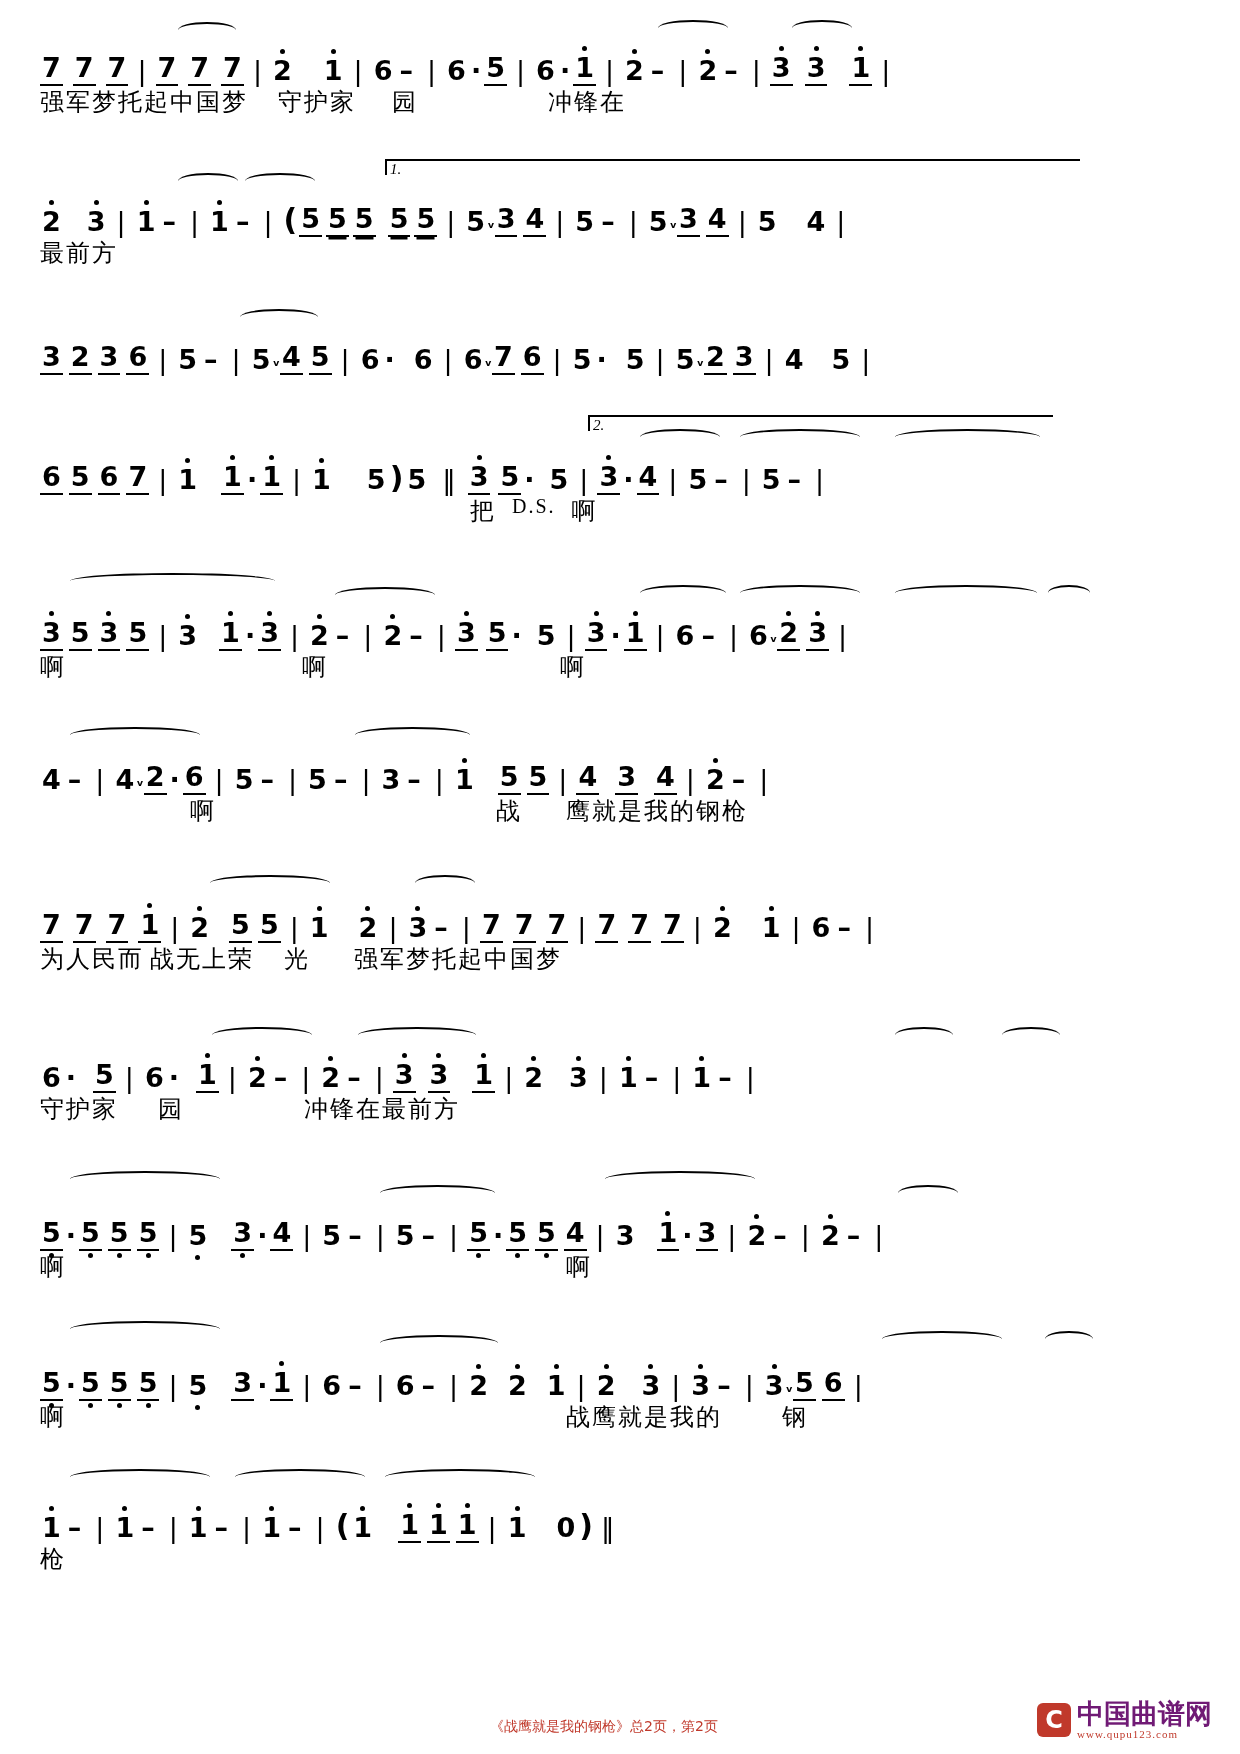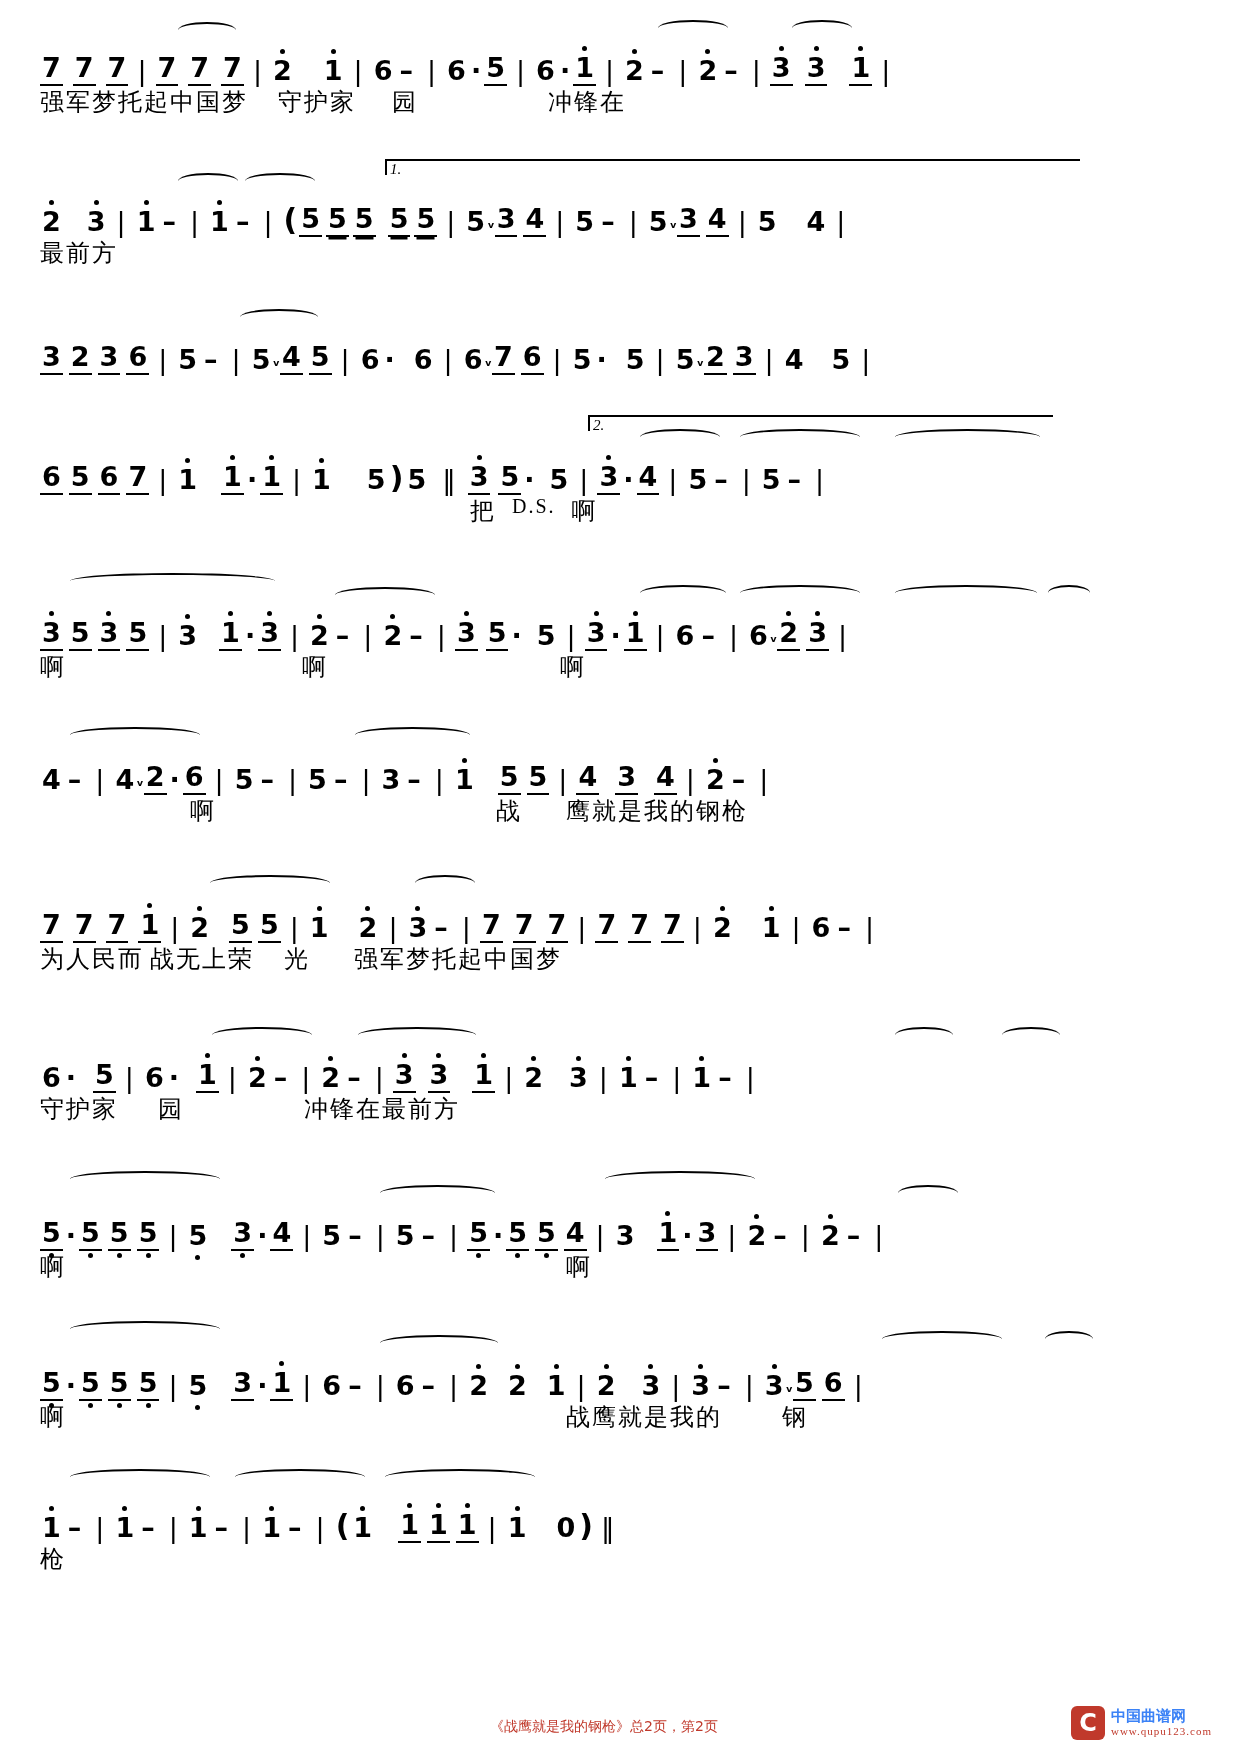--- a/index.html
+++ b/index.html
@@ -112,21 +112,21 @@
   .logo .mark{
     width:34px;height:34px;border-radius:6px;
     background:#c0392b;color:#fff;
     font-size:24px;font-weight:bold;
     display:flex;align-items:center;justify-content:center;
     font-family:"DejaVu Sans", sans-serif;
     margin-right:6px;
   }
   .logo .txt{
     font-family:"DejaVu Sans", sans-serif;
-    font-size:15px;color:#3b82f6;font-weight:bold;line-height:1.05;
+    font-size:27px;color:#701a75;font-weight:bold;line-height:1.05;
   }
   .logo .sub{ font-size:11px;color:#c0392b;font-weight:normal;letter-spacing:1px;}
 </style>
 </head>
 <body>
 
 <div class="sheet">
 
   <div class="system" style="height:135px;">
     <div style="position:absolute;left:138px;top:22px;width:58px;" class="slur"></div>

